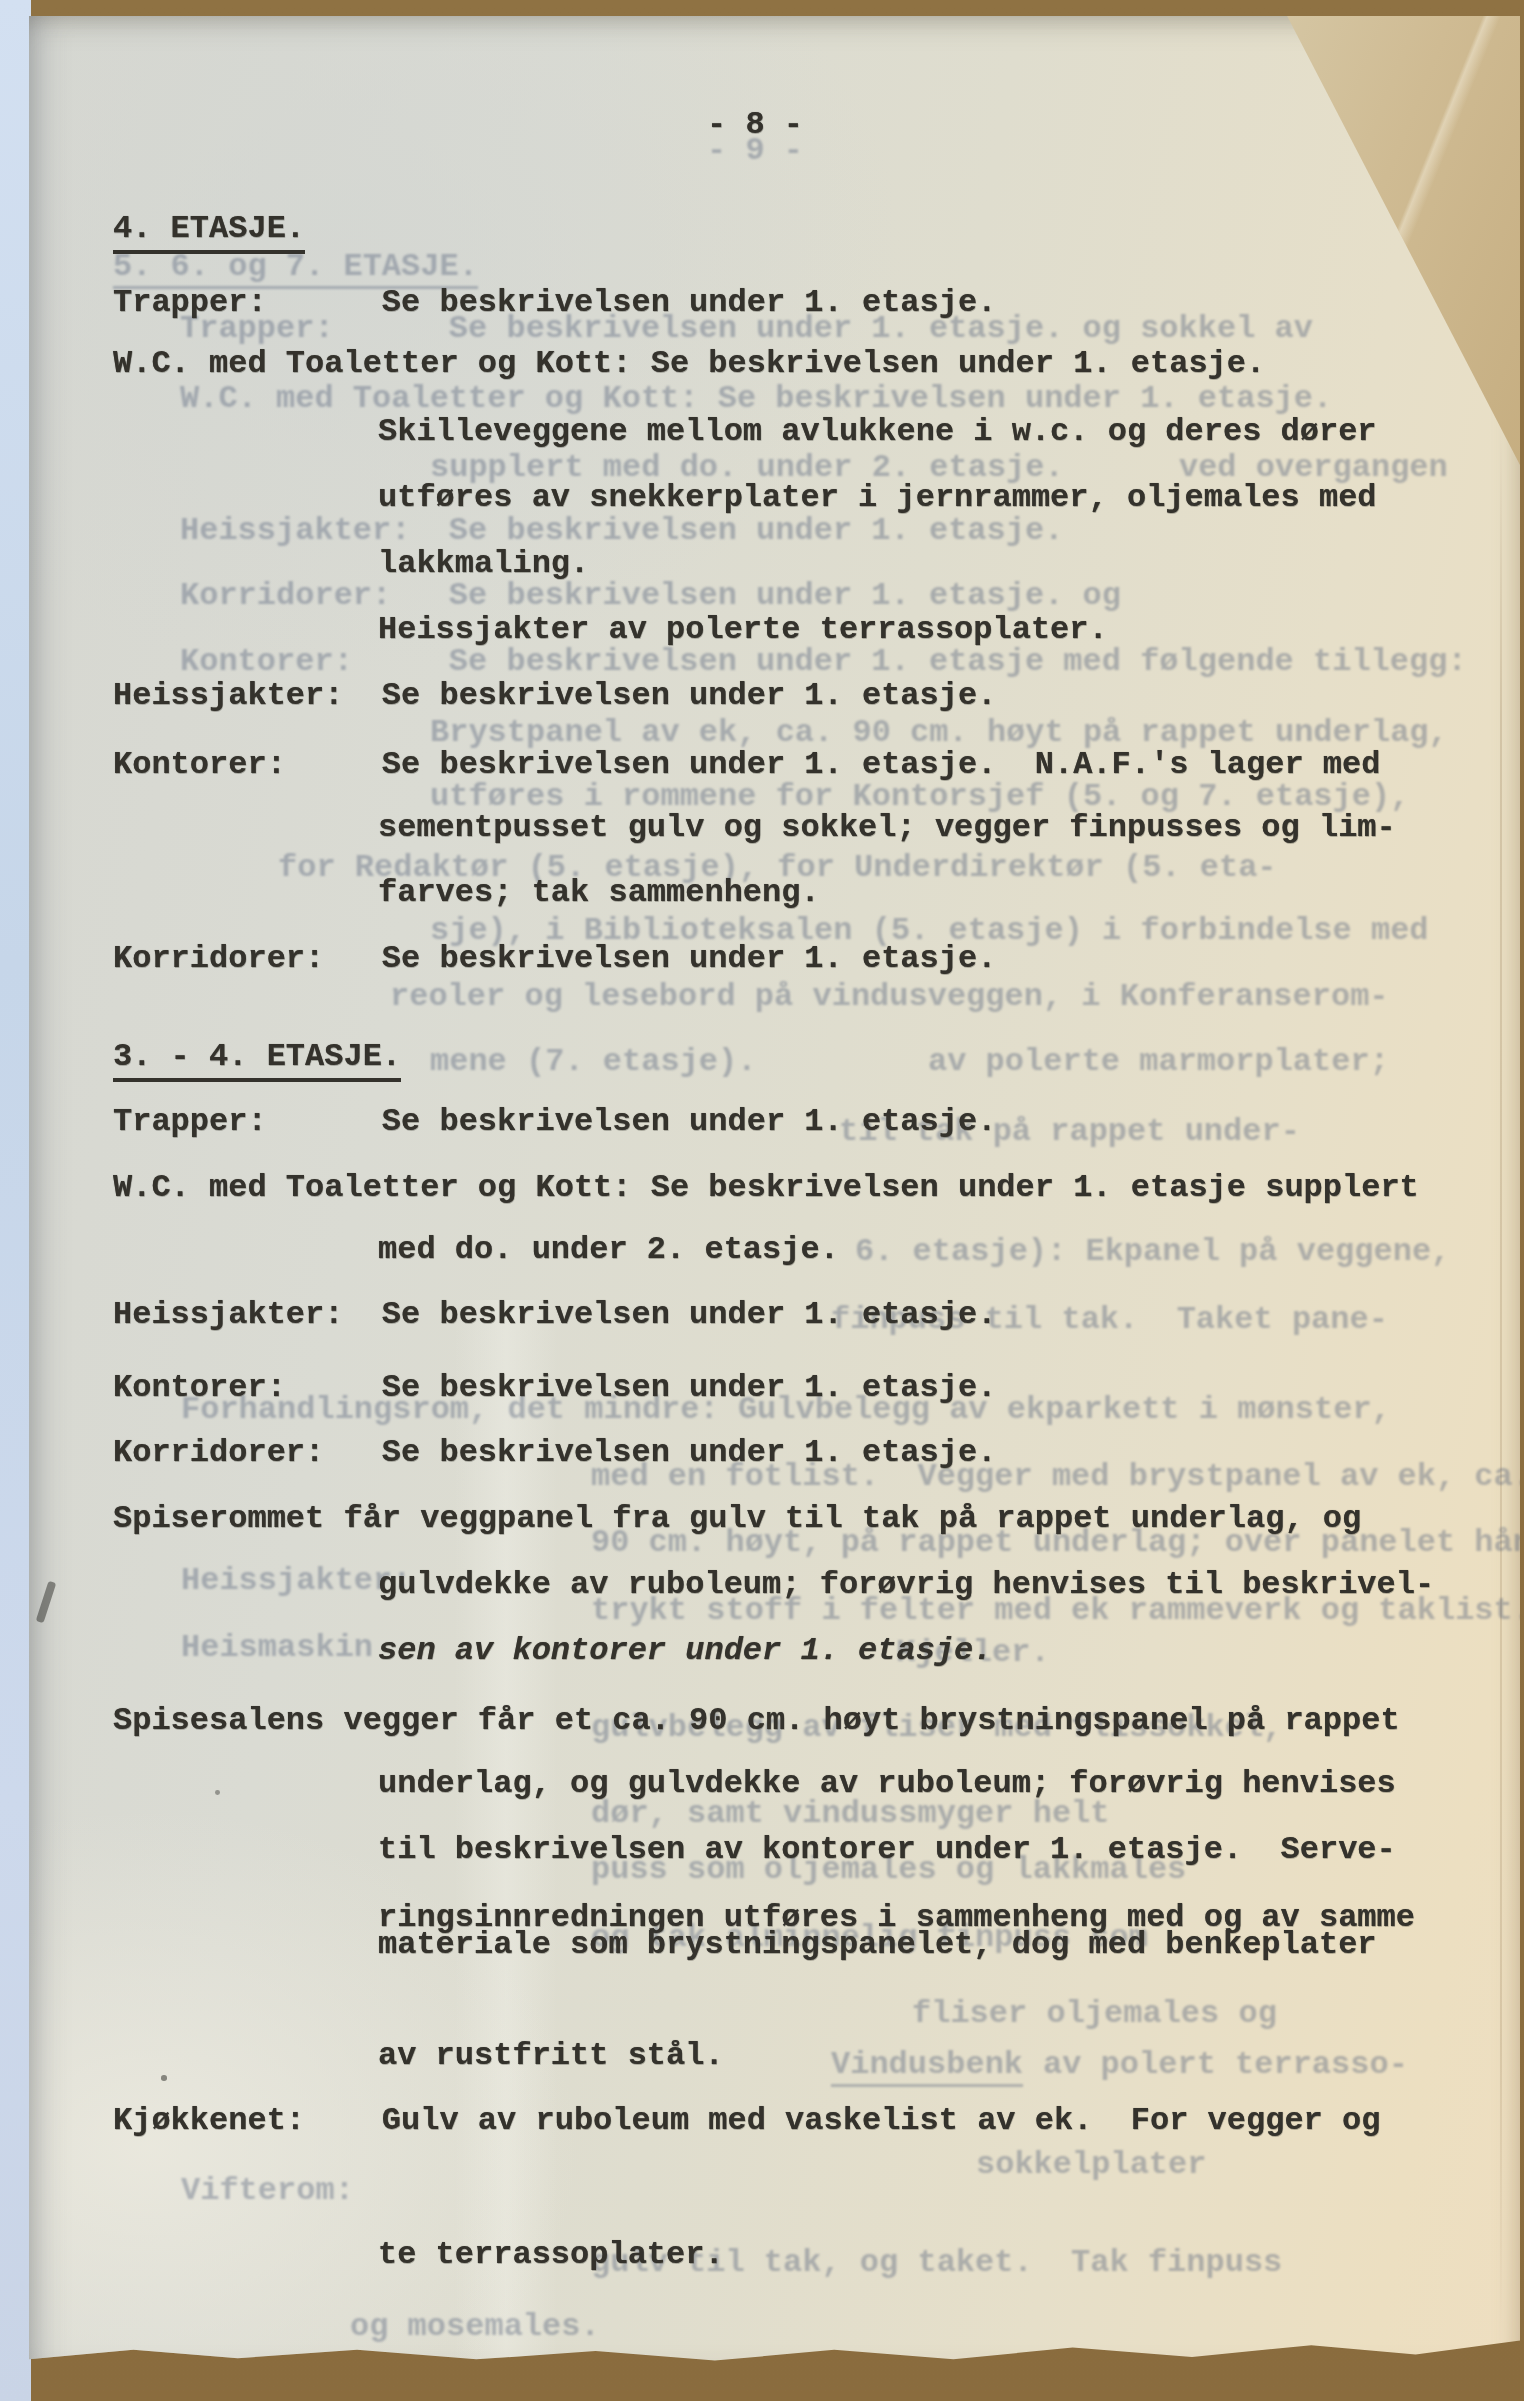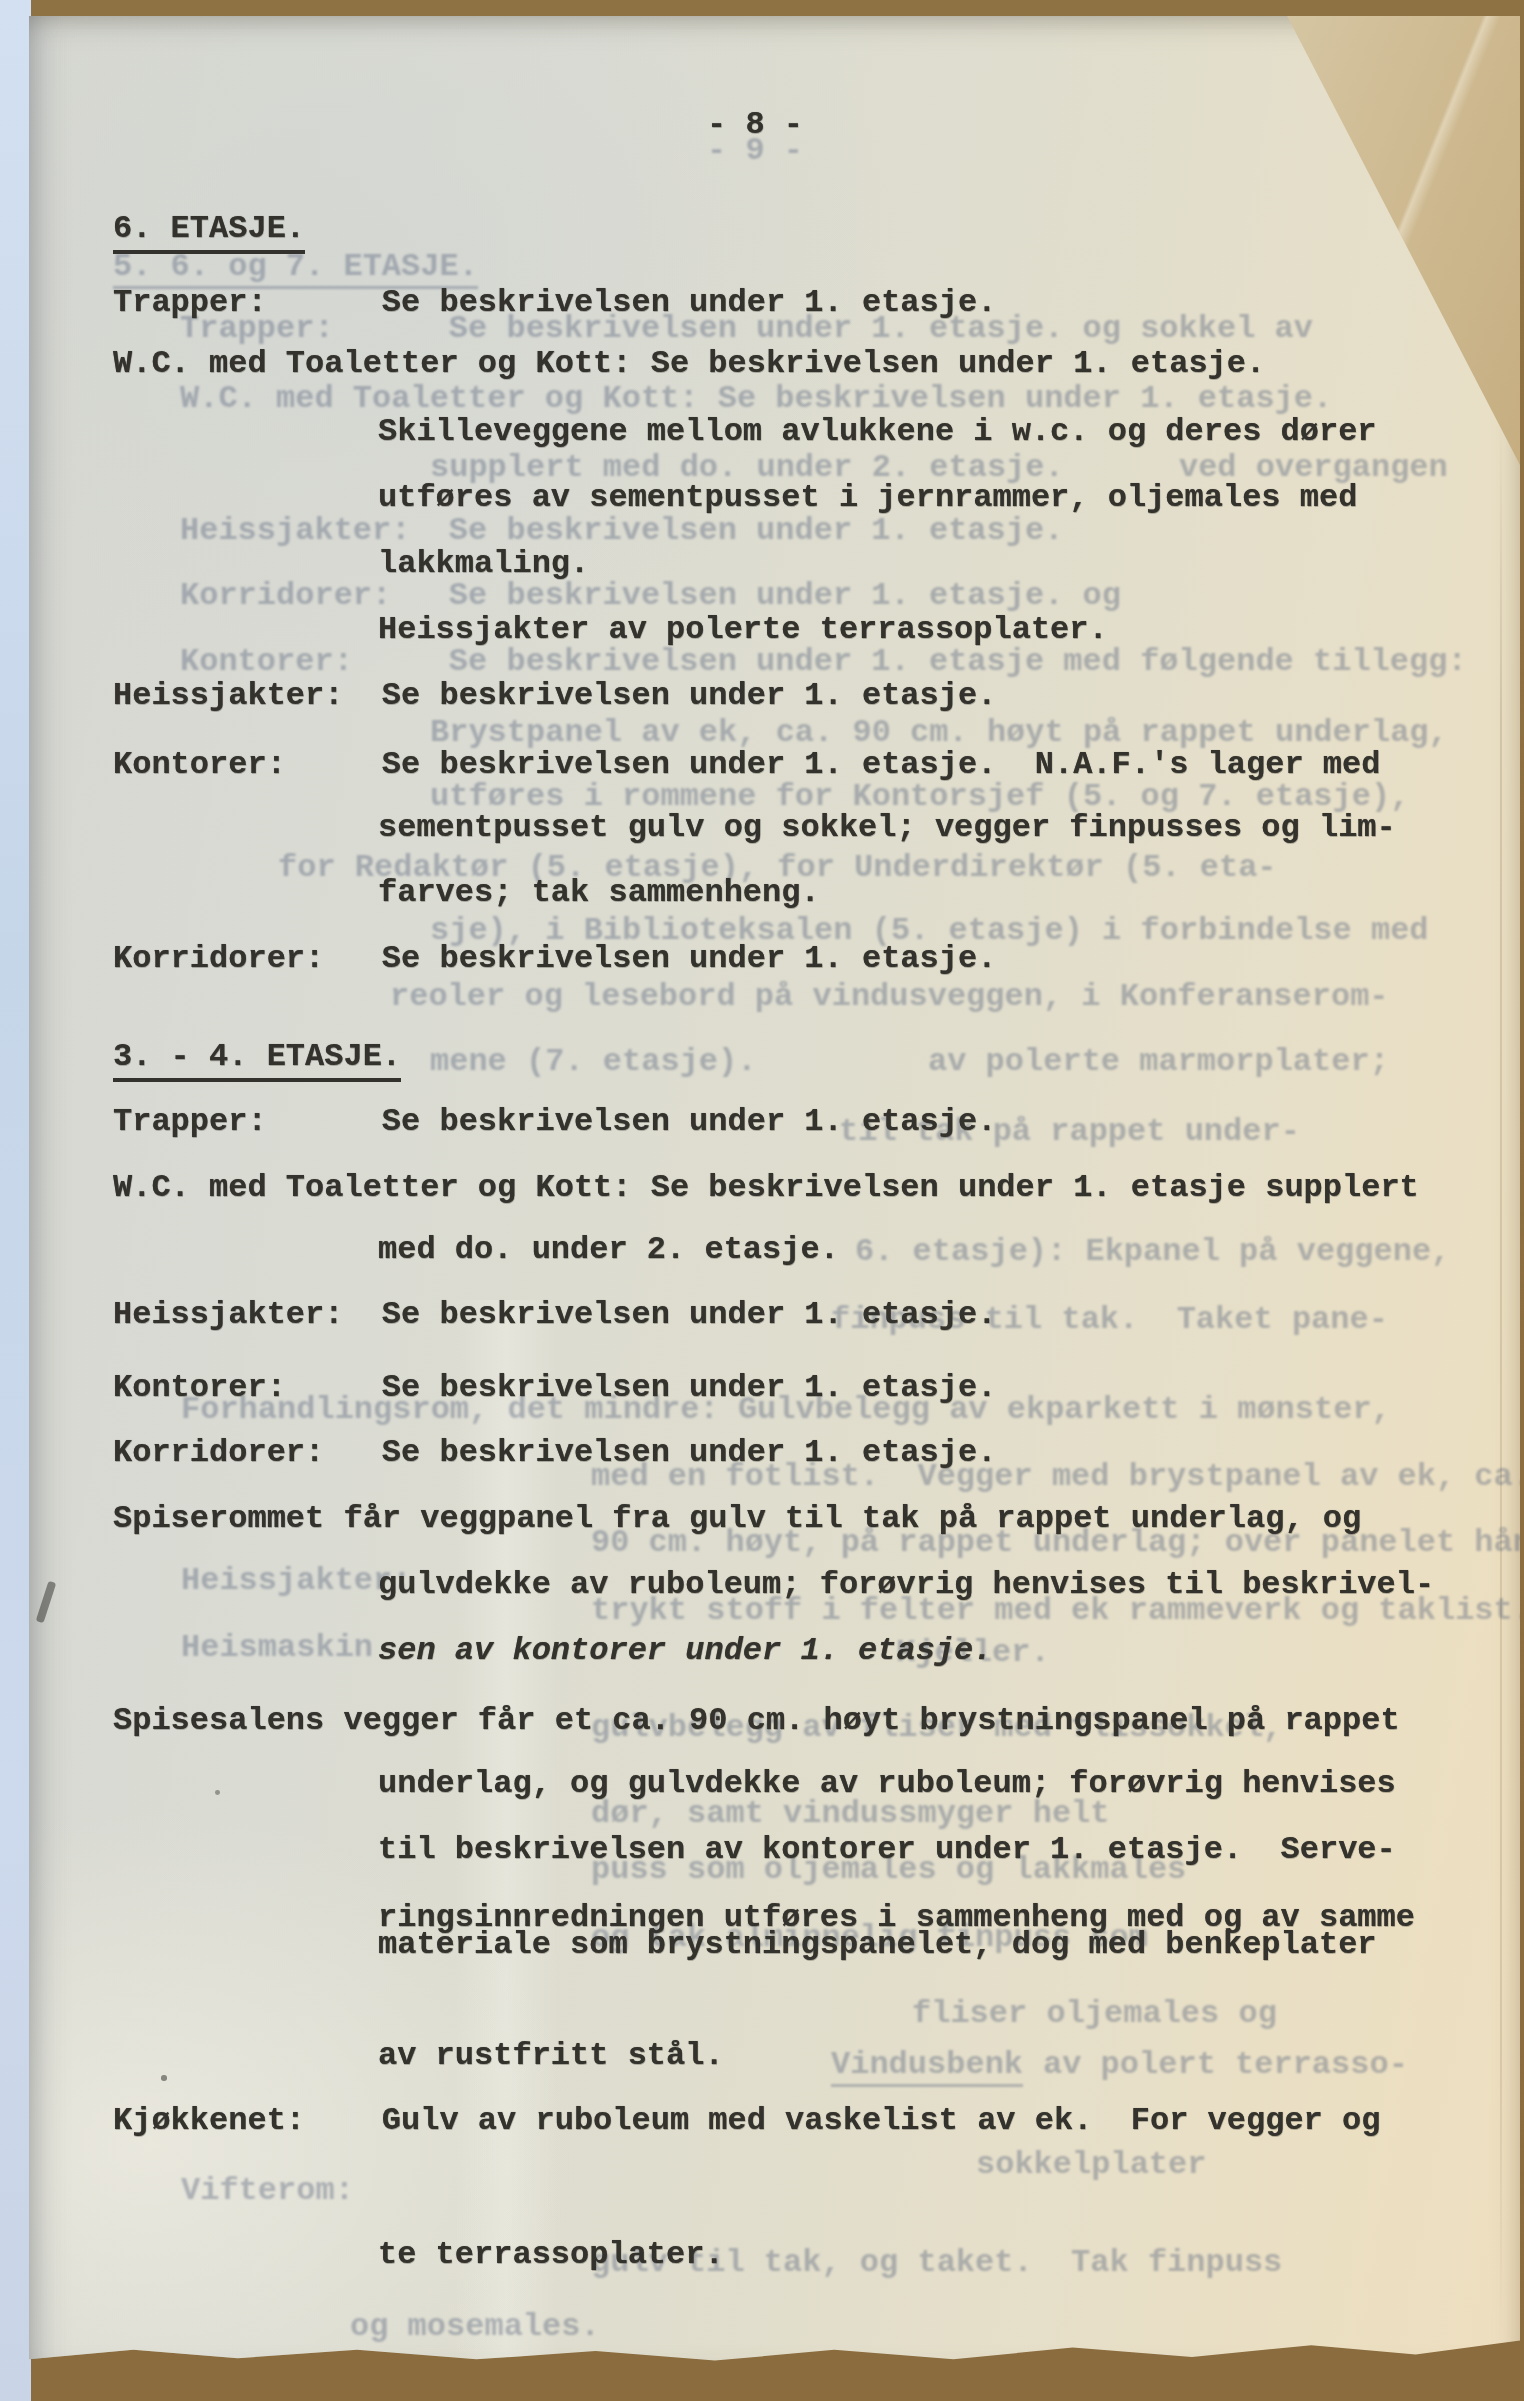--- a/index.html
+++ b/index.html
@@ -101,25 +101,25 @@
       <div class="ghost" style="left: 883px; top: 1980px;">fliser oljemales og</div>
       <div class="ghost uline" style="left: 802px; top: 2031px;">Vindusbenk</div>
       <div class="ghost" style="left: 1014px; top: 2031px;">av polert terrasso-</div>
       <div class="ghost" style="left: 947px; top: 2131px;">sokkelplater</div>
       <div class="ghost" style="left: 152px; top: 2157px;">Vifterom:</div>
       <div class="ghost" style="left: 562px; top: 2229px;">gulv til tak, og taket.  Tak finpuss</div>
       <div class="ghost" style="left: 321px; top: 2293px;">og mosemales.</div>
     </div>
   <div class="layer" id="text-layer">
       <div class="line" style="left: 678px; top: 91px;">- 8 -</div>
-      <div class="line heading" style="left: 84px; top: 195px;">6. ETASJE.</div>
+      <div class="line heading" style="left: 84px; top: 195px;">4. ETASJE.</div>
       <div class="line" style="left: 84px; top: 269px;">Trapper:      Se beskrivelsen under 1. etasje.</div>
       <div class="line" style="left: 84px; top: 330px;">W.C. med Toaletter og Kott: Se beskrivelsen under 1. etasje.</div>
       <div class="line" style="left: 349px; top: 398px;">Skilleveggene mellom avlukkene i w.c. og deres dører</div>
-      <div class="line" style="left: 349px; top: 464px;">utføres av sementpusset i jernrammer, oljemales med</div>
+      <div class="line" style="left: 349px; top: 464px;">utføres av snekkerplater i jernrammer, oljemales med</div>
       <div class="line" style="left: 349px; top: 530px;">lakkmaling.</div>
       <div class="line" style="left: 349px; top: 596px;">Heissjakter av polerte terrassoplater.</div>
       <div class="line" style="left: 84px; top: 662px;">Heissjakter:  Se beskrivelsen under 1. etasje.</div>
       <div class="line" style="left: 84px; top: 731px;">Kontorer:     Se beskrivelsen under 1. etasje.  N.A.F.'s lager med</div>
       <div class="line" style="left: 349px; top: 794px;">sementpusset gulv og sokkel; vegger finpusses og lim-</div>
       <div class="line" style="left: 349px; top: 859px;">farves; tak sammenheng.</div>
       <div class="line" style="left: 84px; top: 925px;">Korridorer:   Se beskrivelsen under 1. etasje.</div>
       <div class="line heading" style="left: 84px; top: 1023px;">3. - 4. ETASJE.</div>
       <div class="line" style="left: 84px; top: 1088px;">Trapper:      Se beskrivelsen under 1. etasje.</div>
       <div class="line" style="left: 84px; top: 1154px;">W.C. med Toaletter og Kott: Se beskrivelsen under 1. etasje supplert</div>

